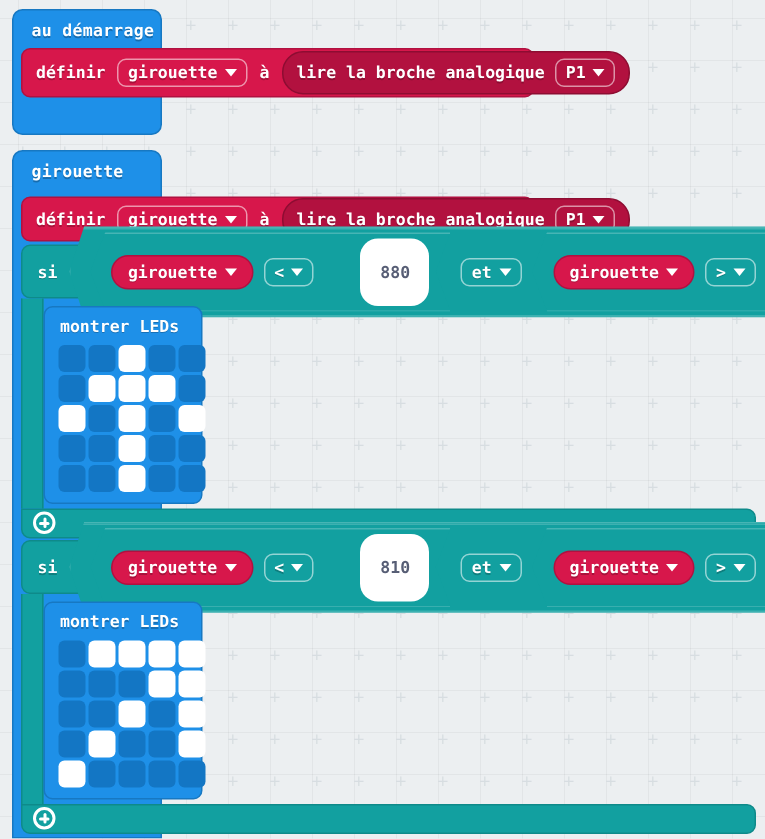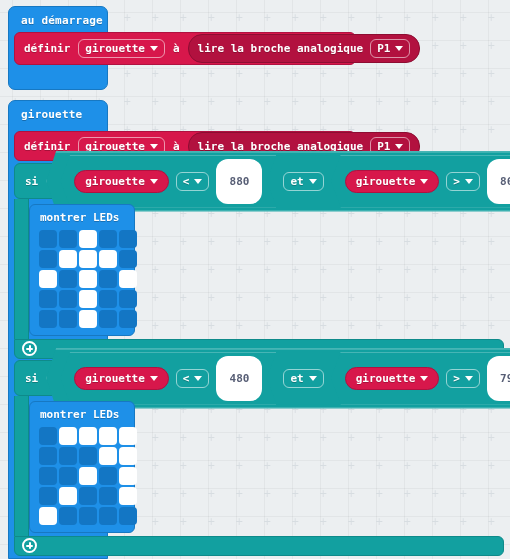--- a/index.html
+++ b/index.html
@@ -82,20 +82,21 @@
     color:#fff;font-size:11px;font-weight:bold;white-space:nowrap;
     text-shadow:0 1px 0 rgba(0,0,0,.22);
   }
   
   .numfld{
     display:inline-flex;align-items:center;justify-content:center;
     background:#fff;border-radius:12px;
     min-width:28px;padding:16px 9px;
     color:#575e75;font-size:11px;font-weight:bold;
     font-family:"DejaVu Sans Mono", monospace;
+    margin-left:24px;
   }
   
   .hexwrap{
     position:relative;display:inline-flex;align-items:center;
     padding:3px 14px;
     background:#12a0a0;
     border-top:1px solid rgba(255,255,255,.22);
     border-bottom:1px solid rgba(255,255,255,.22);
     clip-path:polygon(10px 0,100% 0,calc(100% - 10px) 50%,100% 100%,10px 100%,0 50%);
   }
@@ -647,21 +648,21 @@
           <span class="hexwrap">
             <span class="hexrow">
               <span class="rep-var">
                 <span>girouette</span>
                 <i class="caret"></i>
               </span>
               <span class="dd">
                 <span>&lt;</span>
                 <i class="caret"></i>
               </span>
-              <span class="numfld">480</span>
+              <span class="numfld">810</span>
             </span>
           </span>
           <span class="dd">
             <span>et</span>
             <i class="caret"></i>
           </span>
           <span class="hexwrap">
             <span class="hexrow">
               <span class="rep-var">
                 <span>girouette</span>

